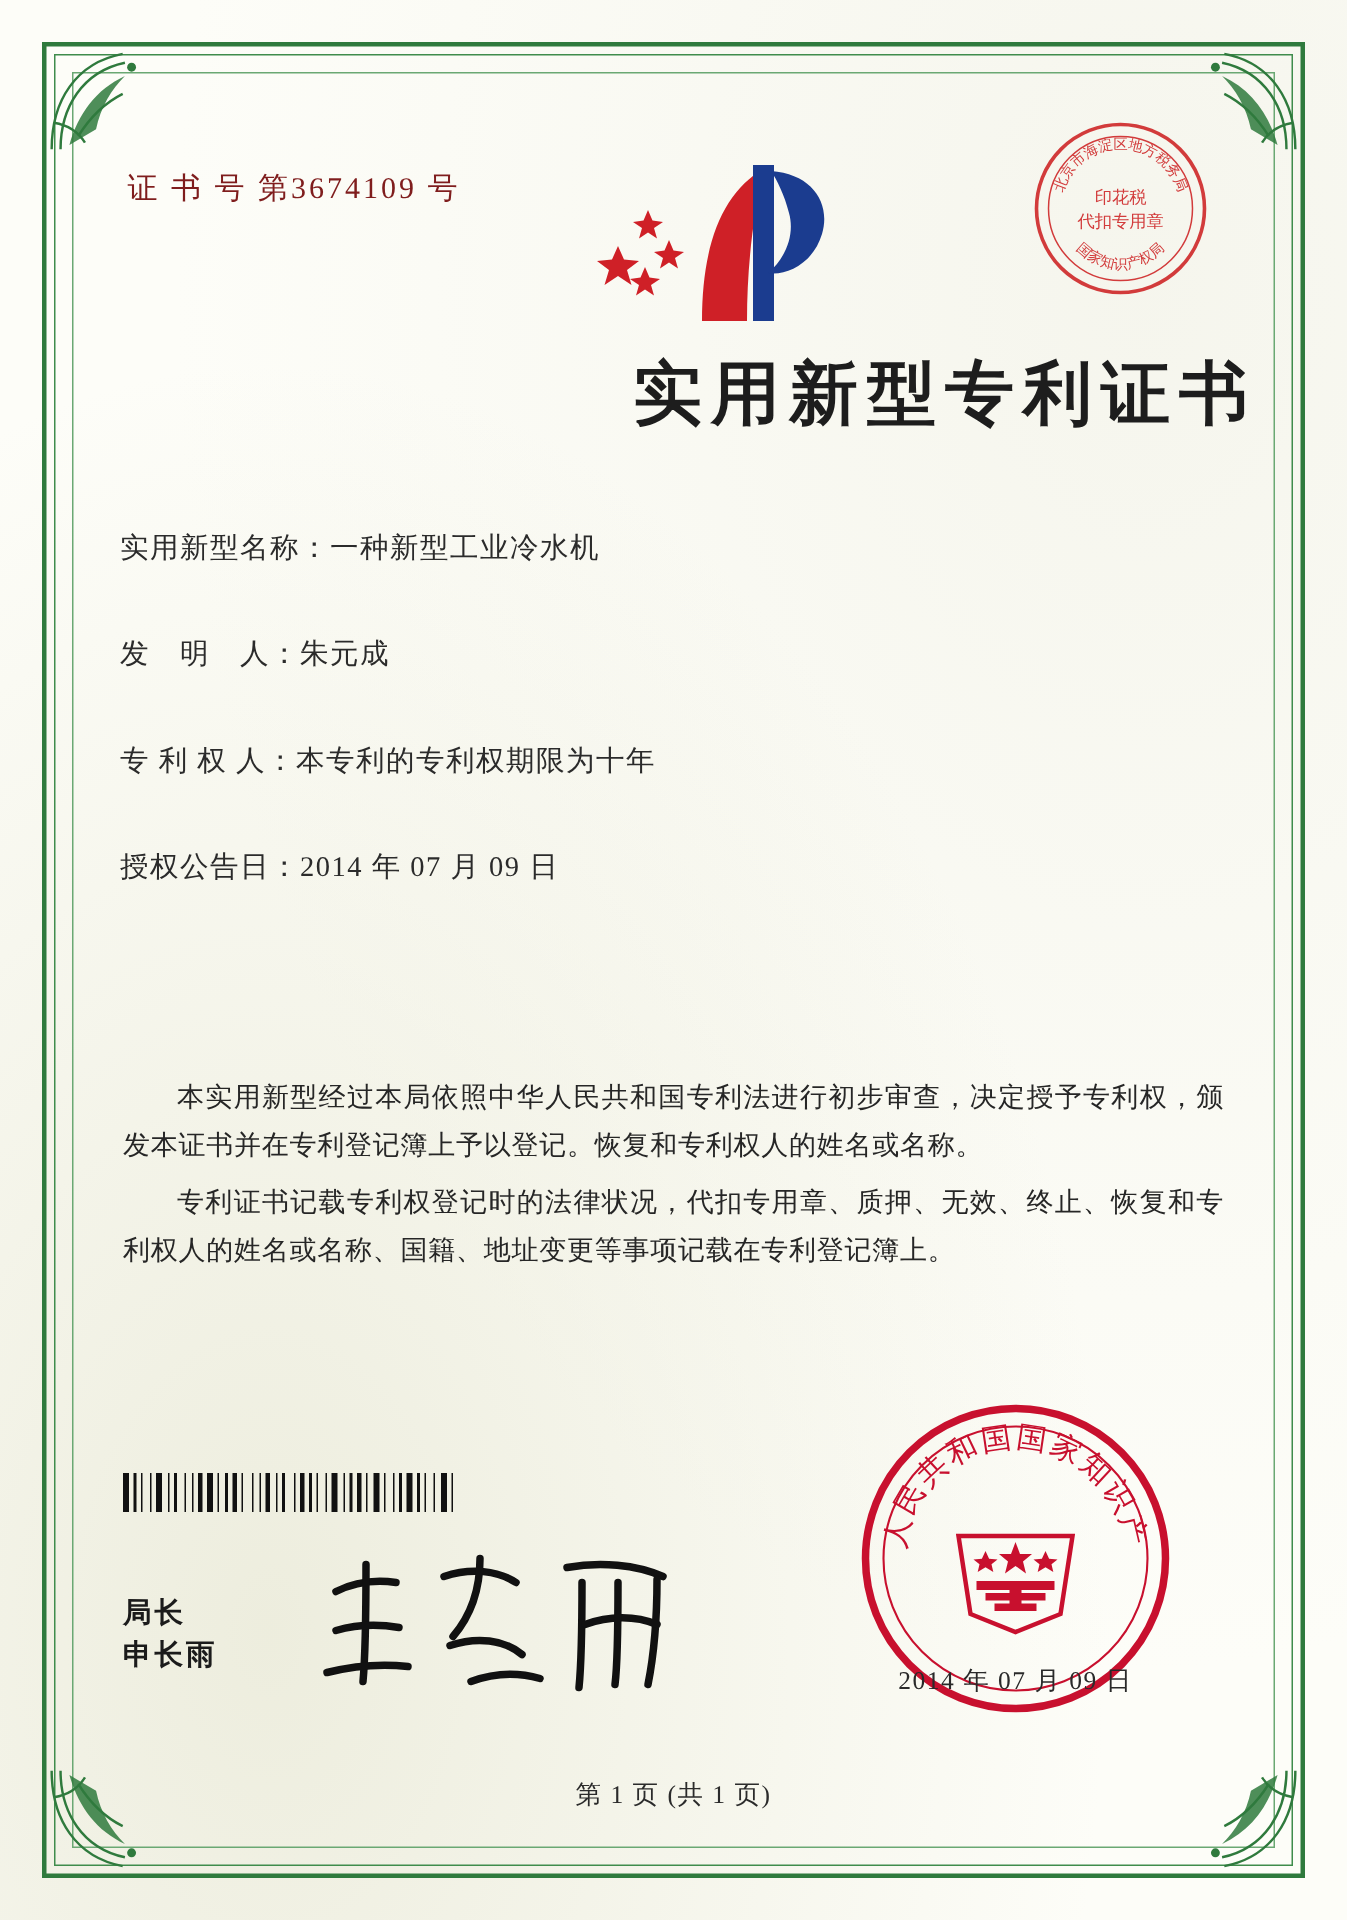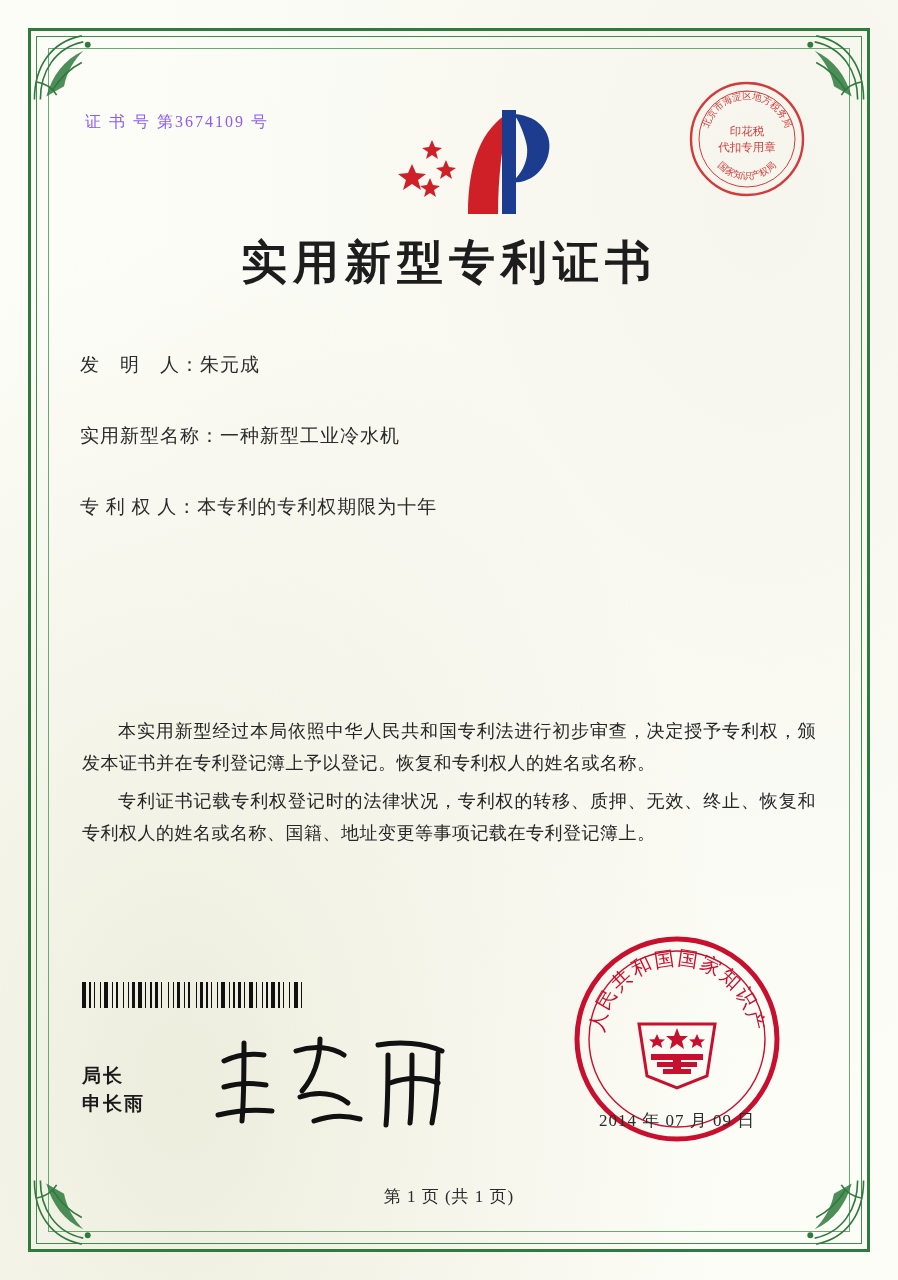--- a/index.html
+++ b/index.html
@@ -53,23 +53,23 @@
 
   
   .content {
     position: absolute;
     left: 60px; top: 60px; right: 60px; bottom: 60px;
   }
   .cert-number {
     position: absolute;
     left: 25px;
     top: 52px;
-    font-size: 16px;
+    font-size: 20px;
     letter-spacing: 2px;
-    color: #8b5cf6;
+    color: #7f1d1d;
     font-family: "Liberation Serif", serif;
   }
   
   .logo {
     position: absolute;
     left: 330px;
     top: 42px;
     width: 170px;
     height: 120px;
   }
@@ -82,21 +82,21 @@
     top: 18px;
     width: 122px;
     height: 122px;
   }
   .tax-stamp svg { width:100%; height:100%; display:block; }
 
   .title {
     position: absolute;
     left: 0; right: 0;
     top: 172px;
-    text-align: center;
+    text-align: right;
     font-size: 46px;
     font-weight: bold;
     letter-spacing: 6px;
     color: #1d1d1d;
     font-family: "DejaVu Serif", serif;
   }
 
   .fields {
     position: absolute;
     left: 20px;
@@ -292,33 +292,36 @@
         </text>
         <text x="61" y="57" font-size="11.5" fill="#d23b3b" text-anchor="middle" font-family="DejaVu Serif, serif">印花税</text>
         <text x="61" y="73" font-size="11.5" fill="#d23b3b" text-anchor="middle" font-family="DejaVu Serif, serif">代扣专用章</text>
       </svg>
     </div>
 
     <div class="title">实用新型专利证书</div>
 
     <div class="fields">
       <div class="field">
-        <span class="lab">发　明　人：</span><span class="val">朱元成</span>
+        <span class="lab">实用新型名称：</span><span class="val">一种新型工业冷水机</span>
       </div>
       <div class="field">
-        <span class="lab">实用新型名称：</span><span class="val">一种新型工业冷水机</span>
+        <span class="lab">发　明　人：</span><span class="val">朱元成</span>
       </div>
       <div class="field">
         <span class="lab">专 利 权 人：</span><span class="val">本专利的专利权期限为十年</span>
       </div>
+      <div class="field">
+        <span class="lab">授权公告日：</span><span class="val">2014 年 07 月 09 日</span>
+      </div>
     </div>
 
     <div class="paras">
       <p>本实用新型经过本局依照中华人民共和国专利法进行初步审查，决定授予专利权，颁发本证书并在专利登记簿上予以登记。恢复和专利权人的姓名或名称。</p>
-      <p>专利证书记载专利权登记时的法律状况，专利权的转移、质押、无效、终止、恢复和专利权人的姓名或名称、国籍、地址变更等事项记载在专利登记簿上。</p>
+      <p>专利证书记载专利权登记时的法律状况，代扣专用章、质押、无效、终止、恢复和专利权人的姓名或名称、国籍、地址变更等事项记载在专利登记簿上。</p>
     </div>
 
     <div class="barcode">
         <i style="width: 4px;"></i>
         <i style="width: 1px; background: transparent;"></i>
         <i style="width: 2px;"></i>
         <i style="width: 1px; background: transparent;"></i>
         <i style="width: 1px;"></i>
         <i style="width: 3px; background: transparent;"></i>
         <i style="width: 1px;"></i>

